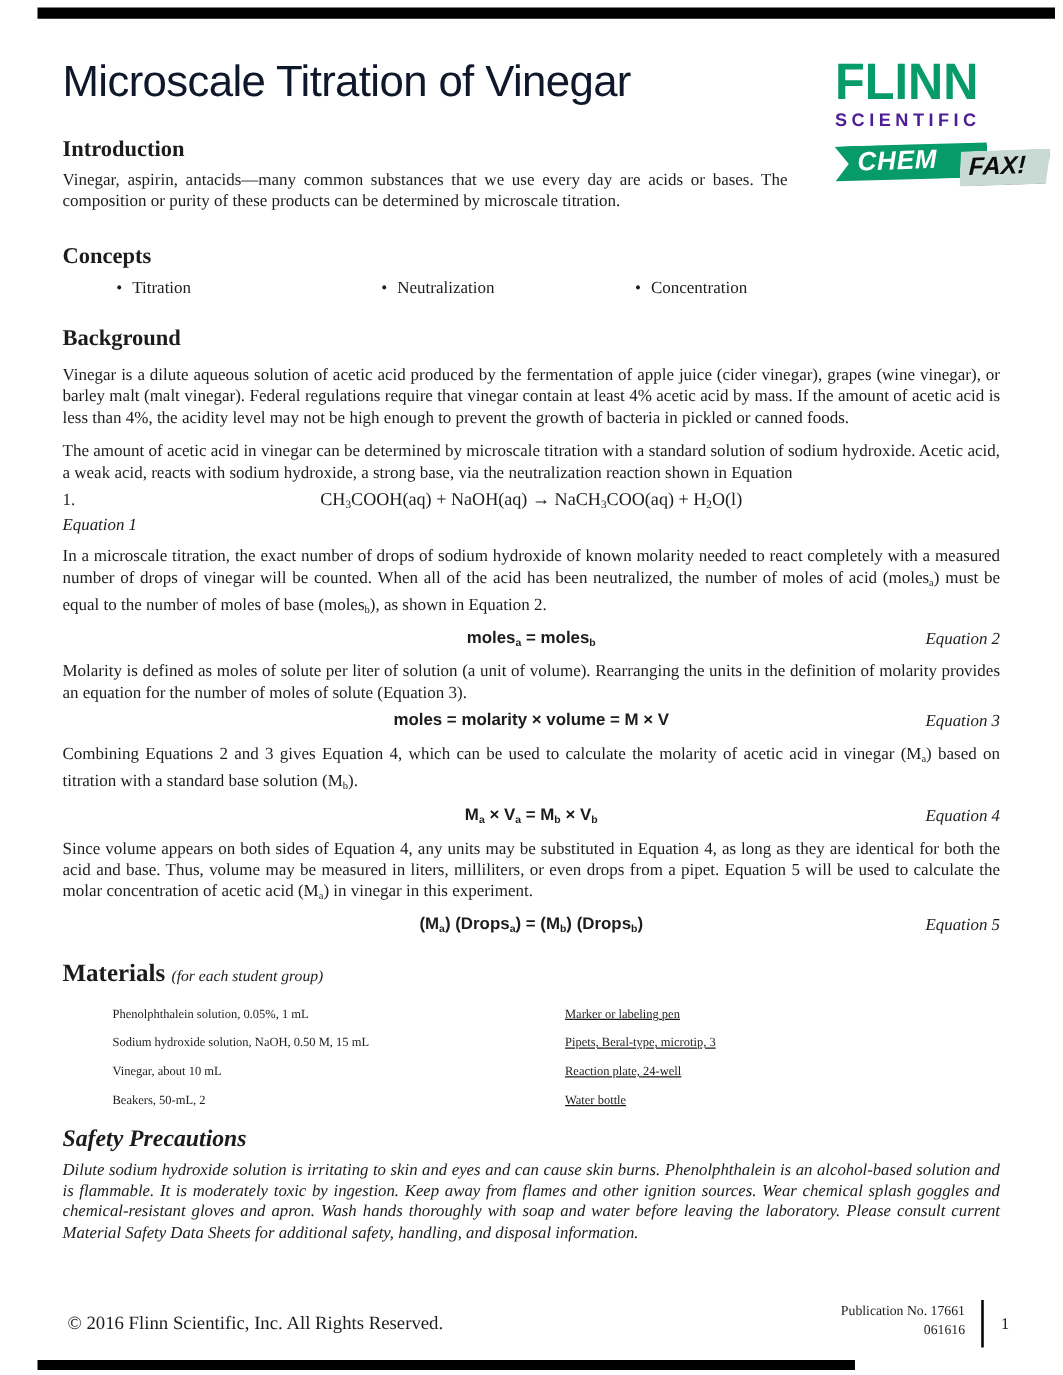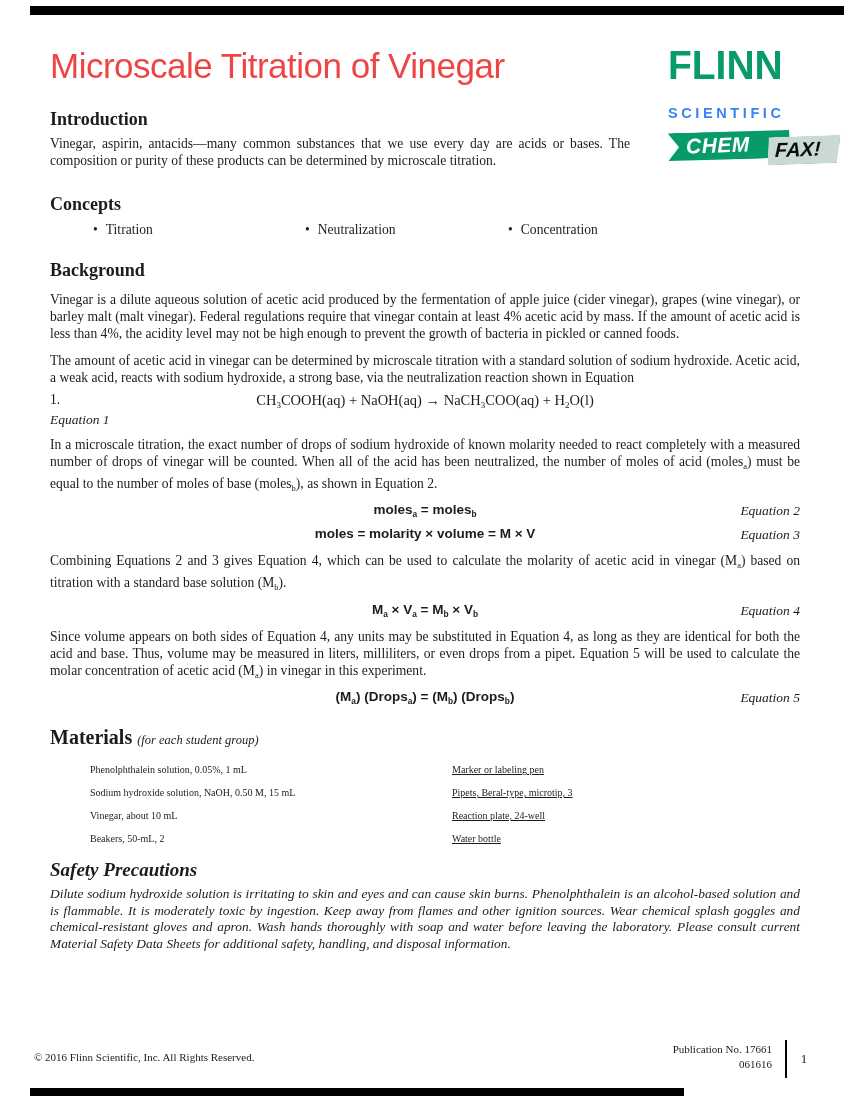--- a/index.html
+++ b/index.html
@@ -4,27 +4,27 @@
 <style>
   html,body{margin:0;padding:0;background:#fff;}
   .page{position:relative;width:850px;height:1100px;background:#ffffff;overflow:hidden;
         font-family:"Liberation Serif", serif;color:#1c1c1c;}
   .top-rule{position:absolute;left:30px;top:6px;width:814px;height:9px;background:#000;}
   .bottom-rule{position:absolute;left:30px;top:1088px;width:654px;height:8px;background:#000;}
   .content{position:absolute;left:50px;top:0;width:750px;}
 
   
   .page-title{margin-top:46px;font-family:"Liberation Sans",sans-serif;font-weight:500;
-              font-size:35px;letter-spacing:-0.5px;color:#ef4444;}
+              font-size:35px;letter-spacing:-0.5px;color:#0f172a;}
   .logo{position:absolute;right:0px;top:46px;width:182px;}
   .logo-flinn{font-family:"Liberation Sans",sans-serif;font-weight:800;font-size:41px;
               line-height:0.95;color:#089b6a;letter-spacing:0px;transform:scaleX(0.95);
               transform-origin:left;}
   .logo-scientific{font-family:"Liberation Sans",sans-serif;font-weight:700;font-size:14.5px;
-              color:#3b82f6;letter-spacing:3.6px;margin-top:20px;}
+              color:#4c1d95;letter-spacing:3.6px;margin-top:4px;}
   .chemfax{position:relative;width:182px;height:42px;margin-top:5px;}
   .chem-ribbon{position:absolute;left:0;top:5px;width:122px;height:29px;background:#089b6a;
               transform:rotate(-2deg);
               clip-path:polygon(0 0,100% 4%,100% 100%,0 96%,9% 50%);}
   .chem-ribbon span{position:absolute;left:18px;top:2px;font-family:"Liberation Sans",sans-serif;
               font-style:italic;font-weight:900;font-size:21px;color:#fff;letter-spacing:0.5px;}
   .fax-tile{position:absolute;left:100px;top:10px;width:72px;height:28px;background:#c9dad4;
               transform:rotate(-2deg) skewX(-4deg);box-shadow:3px 3px 0 rgba(20,40,35,0.55);
               clip-path:polygon(0 0,100% 0,96% 100%,0 100%);}
   .fax-tile span{position:absolute;left:7px;top:2px;font-family:"Liberation Sans",sans-serif;
@@ -65,21 +65,21 @@
   .materials{display:flex;margin-top:9px;font-size:10px;}
   .mat-col{list-style:none;margin:0;padding:0;}
   .mat-left{padding-left:40px;width:362px;box-sizing:content-box;}
   .mat-right{padding-left:0;text-decoration:underline;}
   .mat-col li{height:23px;line-height:23px;}
 
   
   .safety-para{font-style:italic;margin-top:5px;font-size:13.4px;line-height:16.5px;}
 
   
-  .footer-copy{position:absolute;left:34px;top:1051px;font-size:11px;}
+  .footer-copy{position:absolute;left:54px;top:1051px;font-size:15px;}
   .footer-pub{position:absolute;right:78px;top:1042px;text-align:right;font-size:11px;line-height:15px;}
   .footer-divider{position:absolute;left:785px;top:1040px;width:2px;height:38px;background:#000;}
   .footer-page{position:absolute;left:792px;top:1051px;width:24px;text-align:center;font-size:13px;}
 </style>
 </head>
 <body>
 
 <div class="page">
   <div class="top-rule"></div>
   <div class="bottom-rule"></div>
@@ -119,20 +119,21 @@
       <span class="eq-center eq-serif">CH<sub>3</sub>COOH(aq)  +  NaOH(aq)  →  NaCH<sub>3</sub>COO(aq)  +  H<sub>2</sub>O(l)</span>
     </div>
     <div class="eq1-label-row">Equation 1</div>
 
     <p class="para mt8">In a microscale titration, the exact number of drops of sodium hydroxide of known molarity needed to react completely with a measured number of drops of vinegar will be counted. When all of the acid has been neutralized, the number of moles of acid (moles<sub>a</sub>) must be equal to the number of moles of base (moles<sub>b</sub>), as shown in Equation 2.</p>
     <div class="eq-row">
       <span class="eq-center">moles<sub>a</sub>  =  moles<sub>b</sub></span>
       <span class="eq-label">Equation 2</span>
     </div>
 
+    <p class="para mt8">Molarity is defined as moles of solute per liter of solution (a unit of volume). Rearranging the units in the definition of molarity provides an equation for the number of moles of solute (Equation 3).</p>
     <div class="eq-row">
       <span class="eq-center">moles  =  molarity  ×  volume  =  M  ×  V</span>
       <span class="eq-label">Equation 3</span>
     </div>
 
     <p class="para mt8">Combining Equations 2 and 3 gives Equation 4, which can be used to calculate the molarity of acetic acid in vinegar (M<sub>a</sub>) based on titration with a standard base solution (M<sub>b</sub>).</p>
     <div class="eq-row">
       <span class="eq-center">M<sub>a</sub>  ×  V<sub>a</sub>  =  M<sub>b</sub>  ×  V<sub>b</sub></span>
       <span class="eq-label">Equation 4</span>
     </div>

